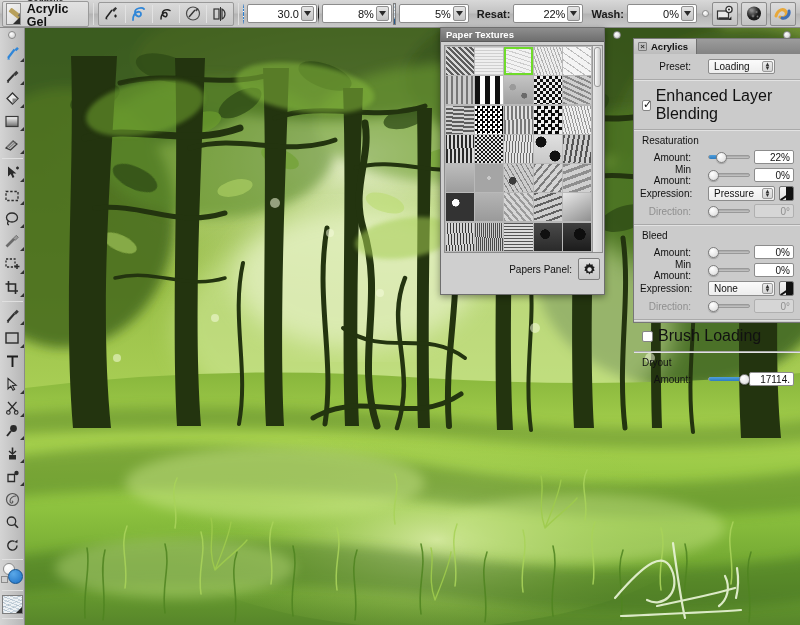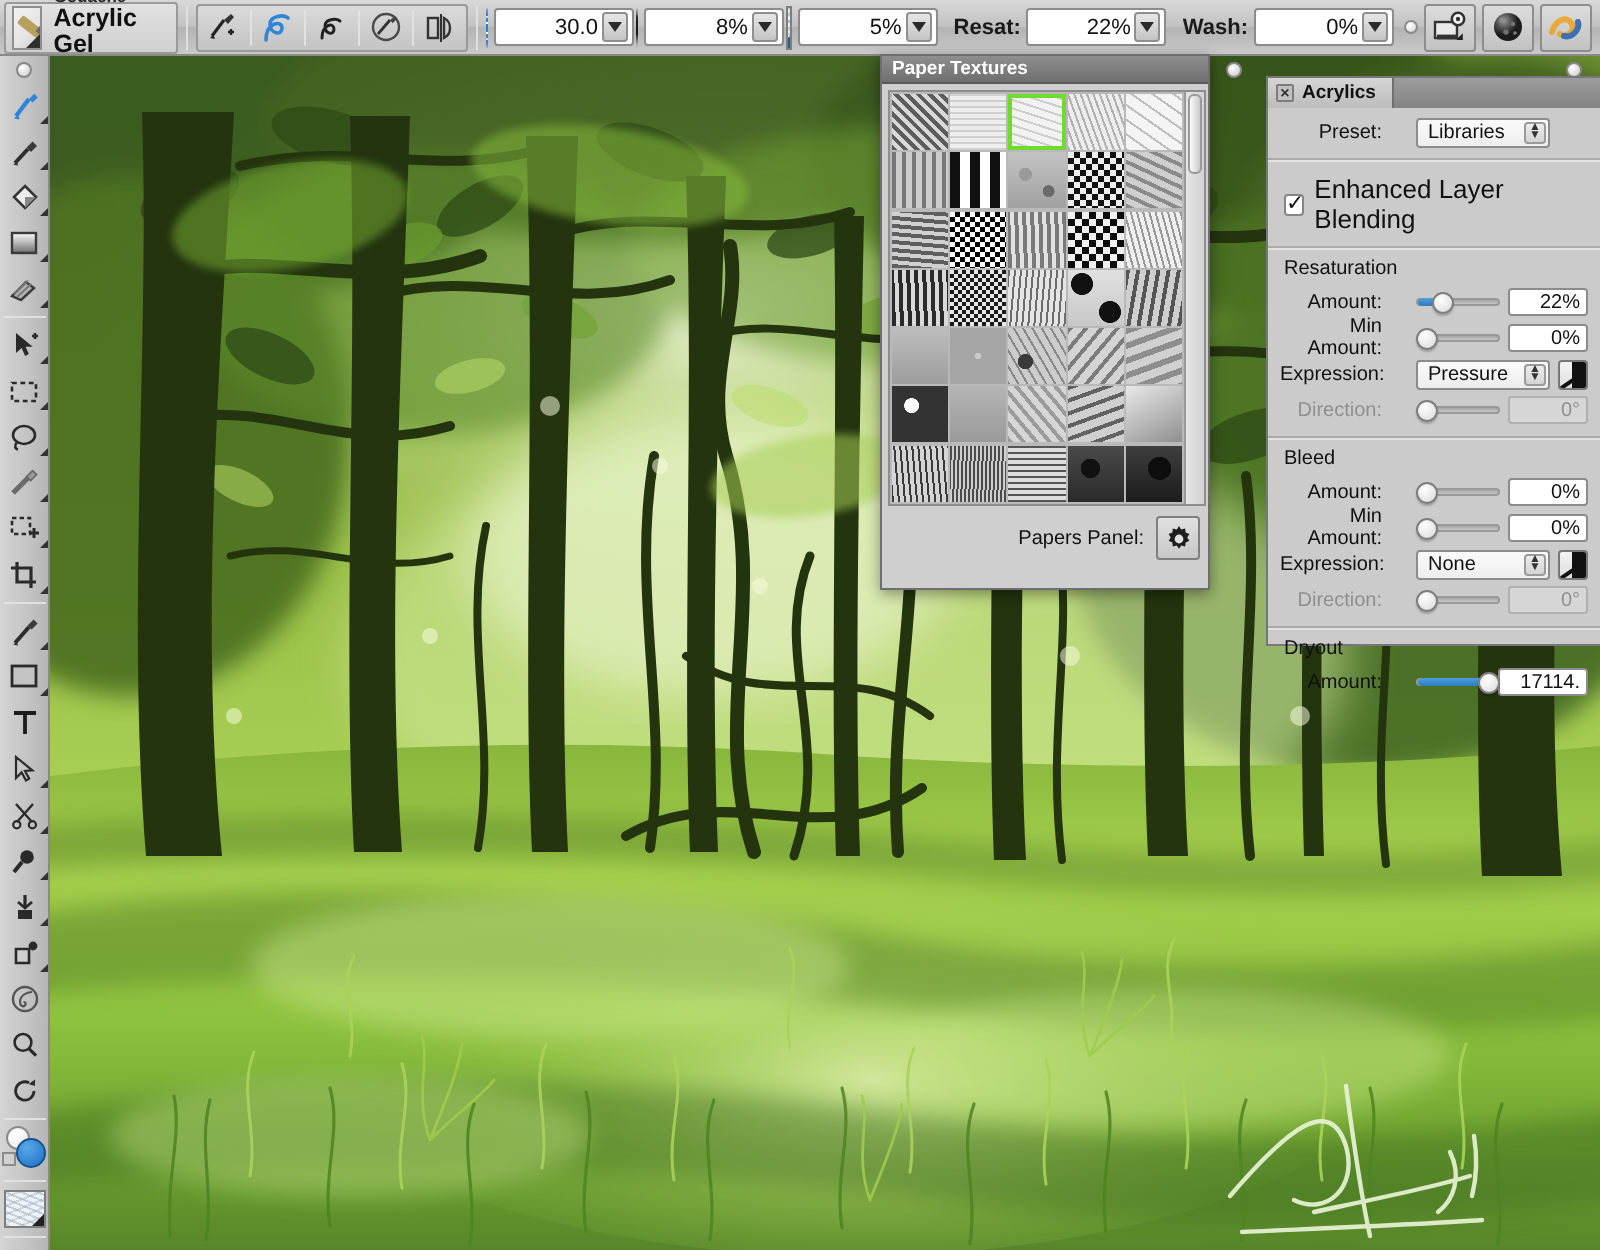--- a/index.html
+++ b/index.html
@@ -259,21 +259,21 @@
   .slider .knob { position: absolute; width: 11px; height: 11px; border-radius: 50%;
     background: radial-gradient(circle at 35% 30%,#fff,#d8d8d8);
     border: 1px solid #7e7e7e; box-shadow: 0 1px 1px rgba(0,0,0,.22); }
   .bp-row .rval {
     width: 40px; height: 14px; margin-left: 4px; background: #fff;
     border: 1px solid #8c8c8c; border-radius: 2px;
     font-size: 10px; color: #111; text-align: right; padding-right: 3px; line-height: 13px;
   }
   .bp-row .rval.wide { width: 45px; }
   .bp-row .rval.plain { background: #d6d6d6; border-color: #b0b0b0; color: #8f8f8f; }
-  .bp-check { display: flex; align-items: center; font-size: 13px; color: #111;
+  .bp-check { display: flex; align-items: center; font-size: 16px; color: #111;
               padding: 3px 2px; }
   .chk {
     width: 11px; height: 11px; margin-right: 5px; background: #fff;
     border: 1px solid #858585; border-radius: 2px; position: relative;
     display: flex; align-items: center; justify-content: center;
   }
   .chk.on::after { content: "✓"; font-size: 11px; color: #111;
                    position: absolute; top: -3px; left: 0px; }
   .bp-select {
     flex: 1; height: 15px; display: flex; align-items: center;
@@ -913,21 +913,21 @@
         <span>Acrylics</span>
       </div>
     </div>
 
     <div class="bp-body">
 
       <div class="bp-sect">
         <div class="bp-row">
           <div class="rlbl">Preset:</div>
           <div class="bp-select">
-            <span>Libraries</span>
+            <span>Loading</span>
             <div class="stepper">
                 <span>▲</span>
                 <span>▼</span>
               </div>
           </div>
           <div style="width:19px"></div>
         </div>
       </div>
 
       <div class="bp-sect">
@@ -1013,20 +1013,26 @@
               <div class="rlbl">Direction:</div>
               <div class="slider">
                 <div class="track"></div>
                 <div class="knob" style="left:0%"></div>
               </div>
               <div class="rval plain">0°</div>
             </div>
           </div>
       </div>
 
+      <div class="bp-sect">
+        <label class="bp-check">
+          <span class="chk"></span>
+          <span>Brush Loading</span>
+        </label>
+      </div>
 
       <div class="bp-sect">
         <div class="bp-head">Dryout</div>
         <div class="bp-row">
           <div class="rlbl">Amount:</div>
           <div class="slider">
             <div class="track"></div>
             <div class="fill" style="width:88%"></div>
             <div class="knob" style="left:84%"></div>
           </div>

